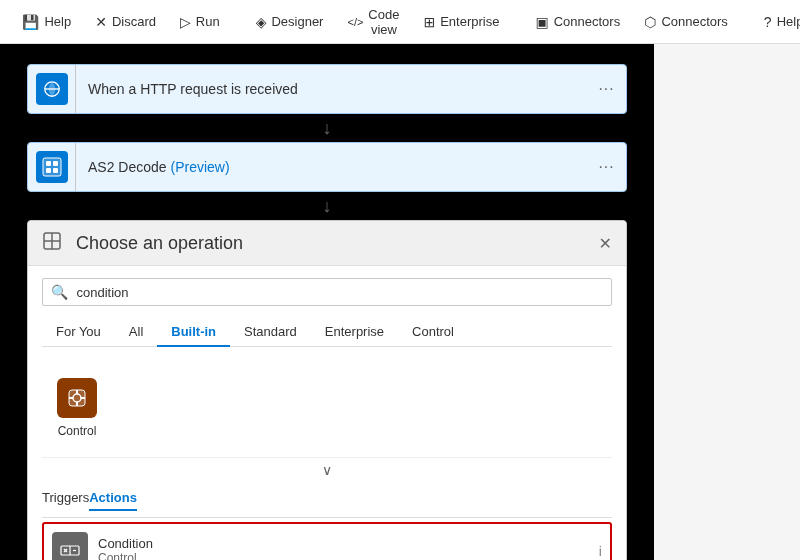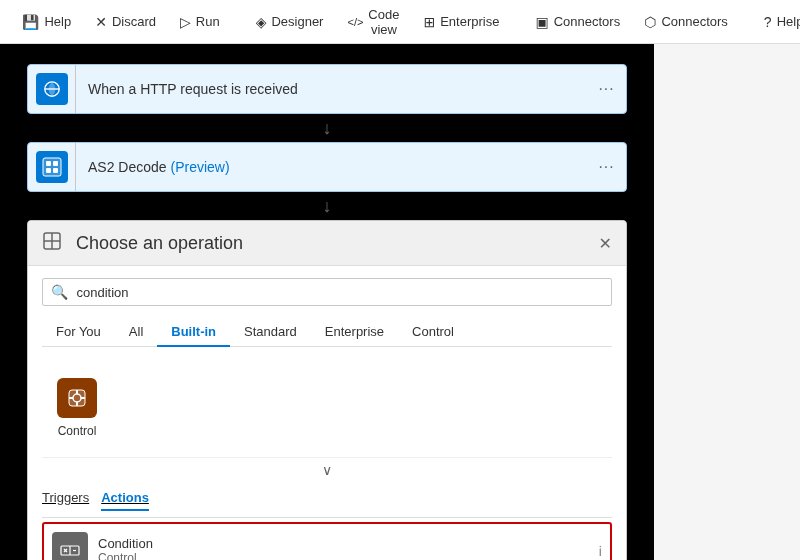--- a/index.html
+++ b/index.html
@@ -122,23 +122,22 @@
     }
     .control-card-label { font-size: 12px; color: #333; }
 
     .expand-row {
       text-align: center; padding: 4px; border-top: 1px solid #eee;
       color: #666; cursor: pointer; font-size: 14px;
     }
 
     
     .section-tabs {
-      display: flex; gap: 12px; padding: 8px 0 6px; border-bottom: 1px solid #ddd;
+      display: flex; gap: 0; padding: 8px 0 6px; border-bottom: 1px solid #ddd;
       margin-bottom: 0;
-      text-decoration: underline;
     }
     .section-tab {
       font-size: 13px; color: #333; cursor: pointer; padding-bottom: 4px;
       border-bottom: 2px solid transparent; background: none; border-top: none;
       border-left: none; border-right: none;
     }
     .section-tab.active { border-bottom-color: #0078d4; color: #0078d4; font-weight: 600; }
 
     
     .action-list { padding: 4px 0; }

